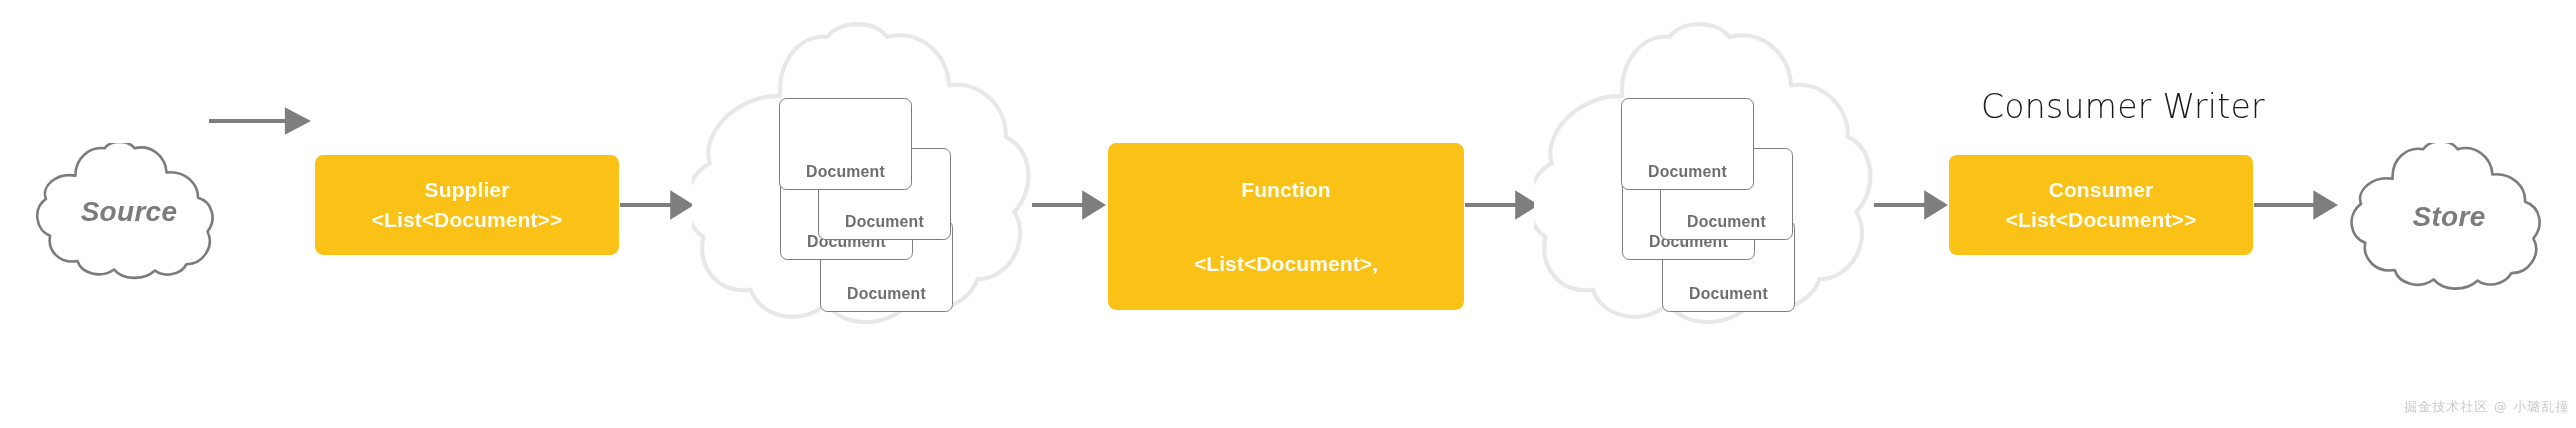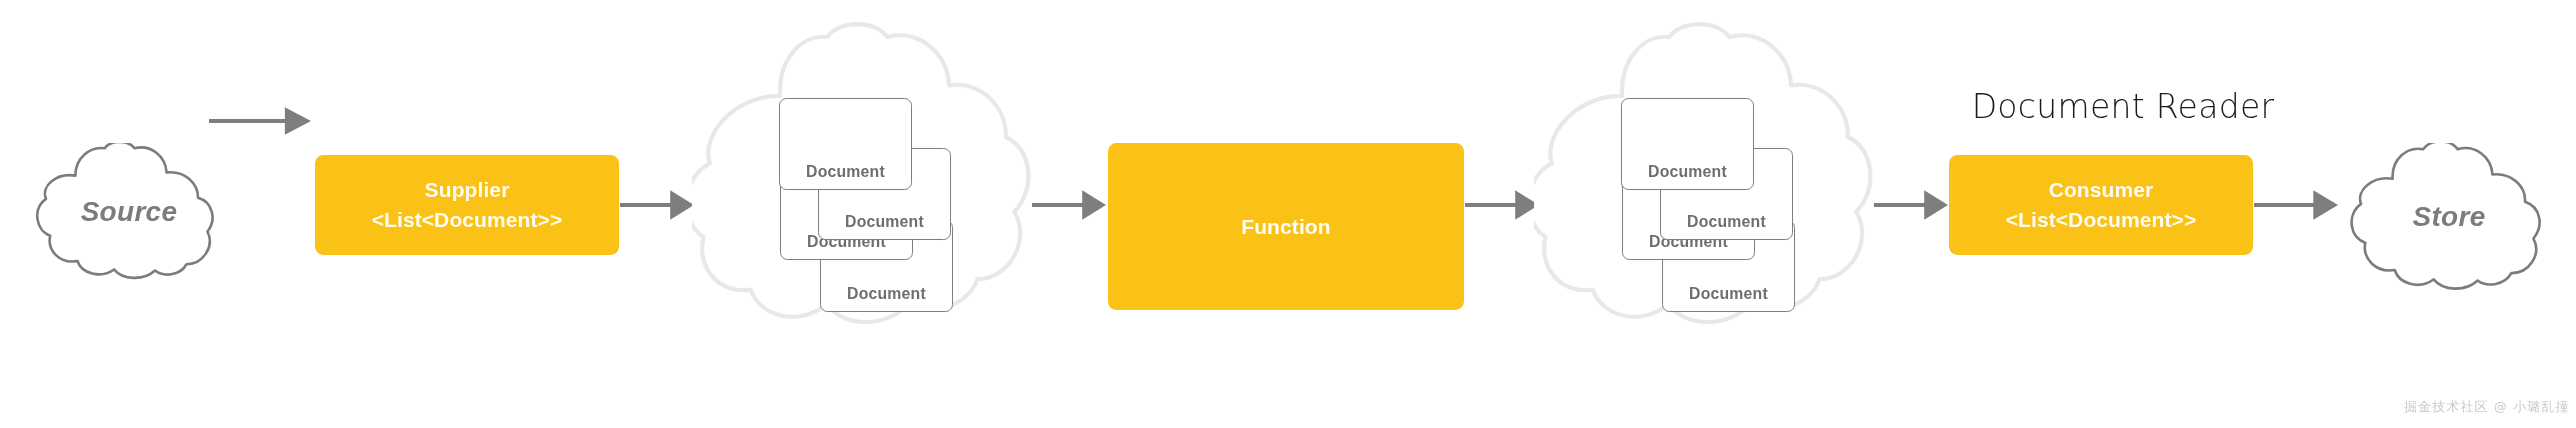--- a/index.html
+++ b/index.html
@@ -118,21 +118,21 @@
     color: #c9c9c9;
     white-space: nowrap;
     letter-spacing: 1.1px;
   }
 </style>
 </head>
 <body>
 
 <div id="stage">
 
-  <div class="section-title" style="left:2123px; top:87px;">Document Reader</div>
+  <div class="section-title" style="left:2123px; top:87px;">Consumer Writer</div>
 
   <div class="cloud-wrap" style="left:25px; top:143px; width:194px; height:137px;">
     <svg viewBox="0 0 370 260" preserveAspectRatio="none" aria-hidden="true">
       <path d="M96,62
                C96,28 124,6 152,10
                C163,-6 197,-6 209,10
                C239,2 268,24 270,56
                C304,52 330,76 330,104
                C358,112 366,146 348,168
                C362,196 340,230 308,230
@@ -198,20 +198,21 @@
 
   <div class="arrow" style="left:1032px; top:147px; width:74px; height:116px;">
     <svg viewBox="0 0 140 220" preserveAspectRatio="none">
       <line x1="0" y1="110" x2="100" y2="110" stroke="#7e7e7e" stroke-width="8"></line>
       <polygon points="95,82 140,110 95,138" fill="#7e7e7e"></polygon>
     </svg>
   </div>
 
   <div class="proc-box" style="left:1108px; top:143px; width:356px; height:167px;gap:44px;">
     <span class="l">Function</span>
+    <span class="l">&lt;List&lt;Document&gt;,</span>
   </div>
 
   <div class="arrow" style="left:1465px; top:147px; width:74px; height:116px;">
     <svg viewBox="0 0 140 220" preserveAspectRatio="none">
       <line x1="0" y1="110" x2="100" y2="110" stroke="#7e7e7e" stroke-width="8"></line>
       <polygon points="95,82 140,110 95,138" fill="#7e7e7e"></polygon>
     </svg>
   </div>
 
   <div class="cloud-wrap" style="left:1534px; top:15.8px; width:339px; height:342px;">
@@ -245,21 +246,21 @@
     <span class="doc-label">Document</span>
   </div>
 
   <div class="arrow" style="left:1874px; top:147px; width:74px; height:116px;">
     <svg viewBox="0 0 140 220" preserveAspectRatio="none">
       <line x1="0" y1="110" x2="100" y2="110" stroke="#7e7e7e" stroke-width="8"></line>
       <polygon points="95,82 140,110 95,138" fill="#7e7e7e"></polygon>
     </svg>
   </div>
 
-  <div class="proc-box" style="left:1949px; top:155px; width:304px; height:100px;">
+  <div class="proc-box" style="left:1949px; top:155px; width:304px; height:100px;border-radius:8px;">
     <span class="l">Consumer</span>
     <span class="l">&lt;List&lt;Document&gt;&gt;</span>
   </div>
 
   <div class="arrow" style="left:2254px; top:147px; width:84px; height:116px;">
     <svg viewBox="0 0 160 220" preserveAspectRatio="none">
       <line x1="0" y1="110" x2="118" y2="110" stroke="#7e7e7e" stroke-width="8"></line>
       <polygon points="113,82 160,110 113,138" fill="#7e7e7e"></polygon>
     </svg>
   </div>

